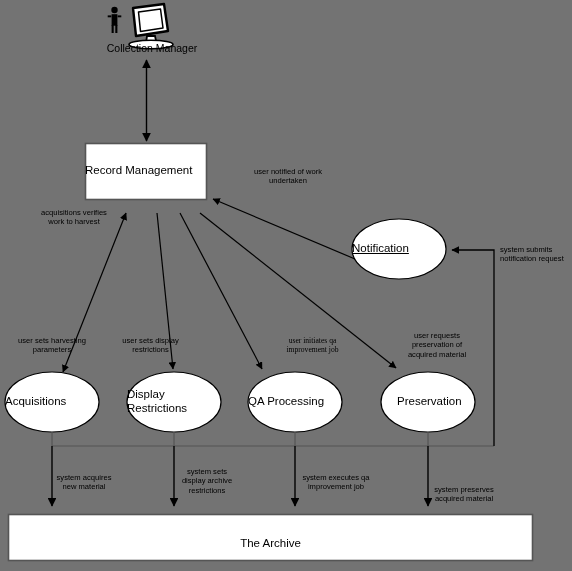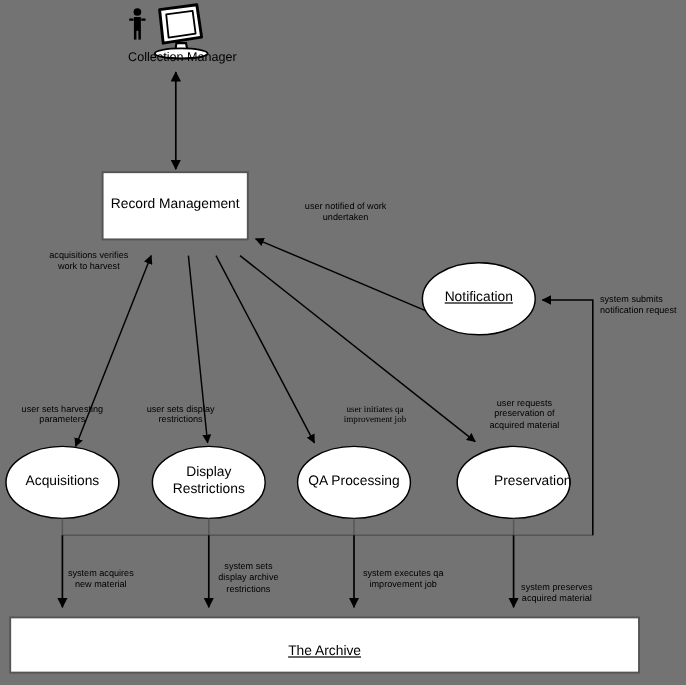--- a/index.html
+++ b/index.html
@@ -20,21 +20,20 @@
   }
   #diagram-svg {
     position: absolute;
     left: 0;
     top: 0;
     width: 572px;
     height: 571px;
   }
   .node-label {
     position: absolute;
-    text-align: center;
     font-size: 11.5px;
     line-height: 13.5px;
     color: #000000;
     pointer-events: none;
     white-space: pre-line;
   }
   .edge-label {
     position: absolute;
     text-align: center;
     font-size: 7.6px;
@@ -164,21 +163,21 @@
 
   <div class="node-label" style="left:5px; top:395px; width:94px;">Acquisitions</div>
 
   <div class="node-label" style="left:127px; top:388px; width:94px;">Display
 Restrictions</div>
 
   <div class="node-label" style="left:248px; top:395px; width:94px;">QA Processing</div>
 
   <div class="node-label" style="left:381px; top:395px; width:94px;padding-left:16px;">Preservation</div>
 
-  <div class="archive-label" style="left:8px; top:537px; width:525px;text-decoration:underline;">The Archive</div>
+  <div class="archive-label" style="left:8px; top:537px; width:525px;">The Archive</div>
 
   <div class="edge-label" style="left:222px; top:167px; width:132px;">user notified of work
 undertaken</div>
 
   <div class="edge-label" style="left:18px; top:208px; width:112px;">acquisitions verifies
 work to harvest</div>
 
   <div class="edge-label" style="left:-2px; top:336px; width:108px;">user sets harvesting
 parameters</div>
 

